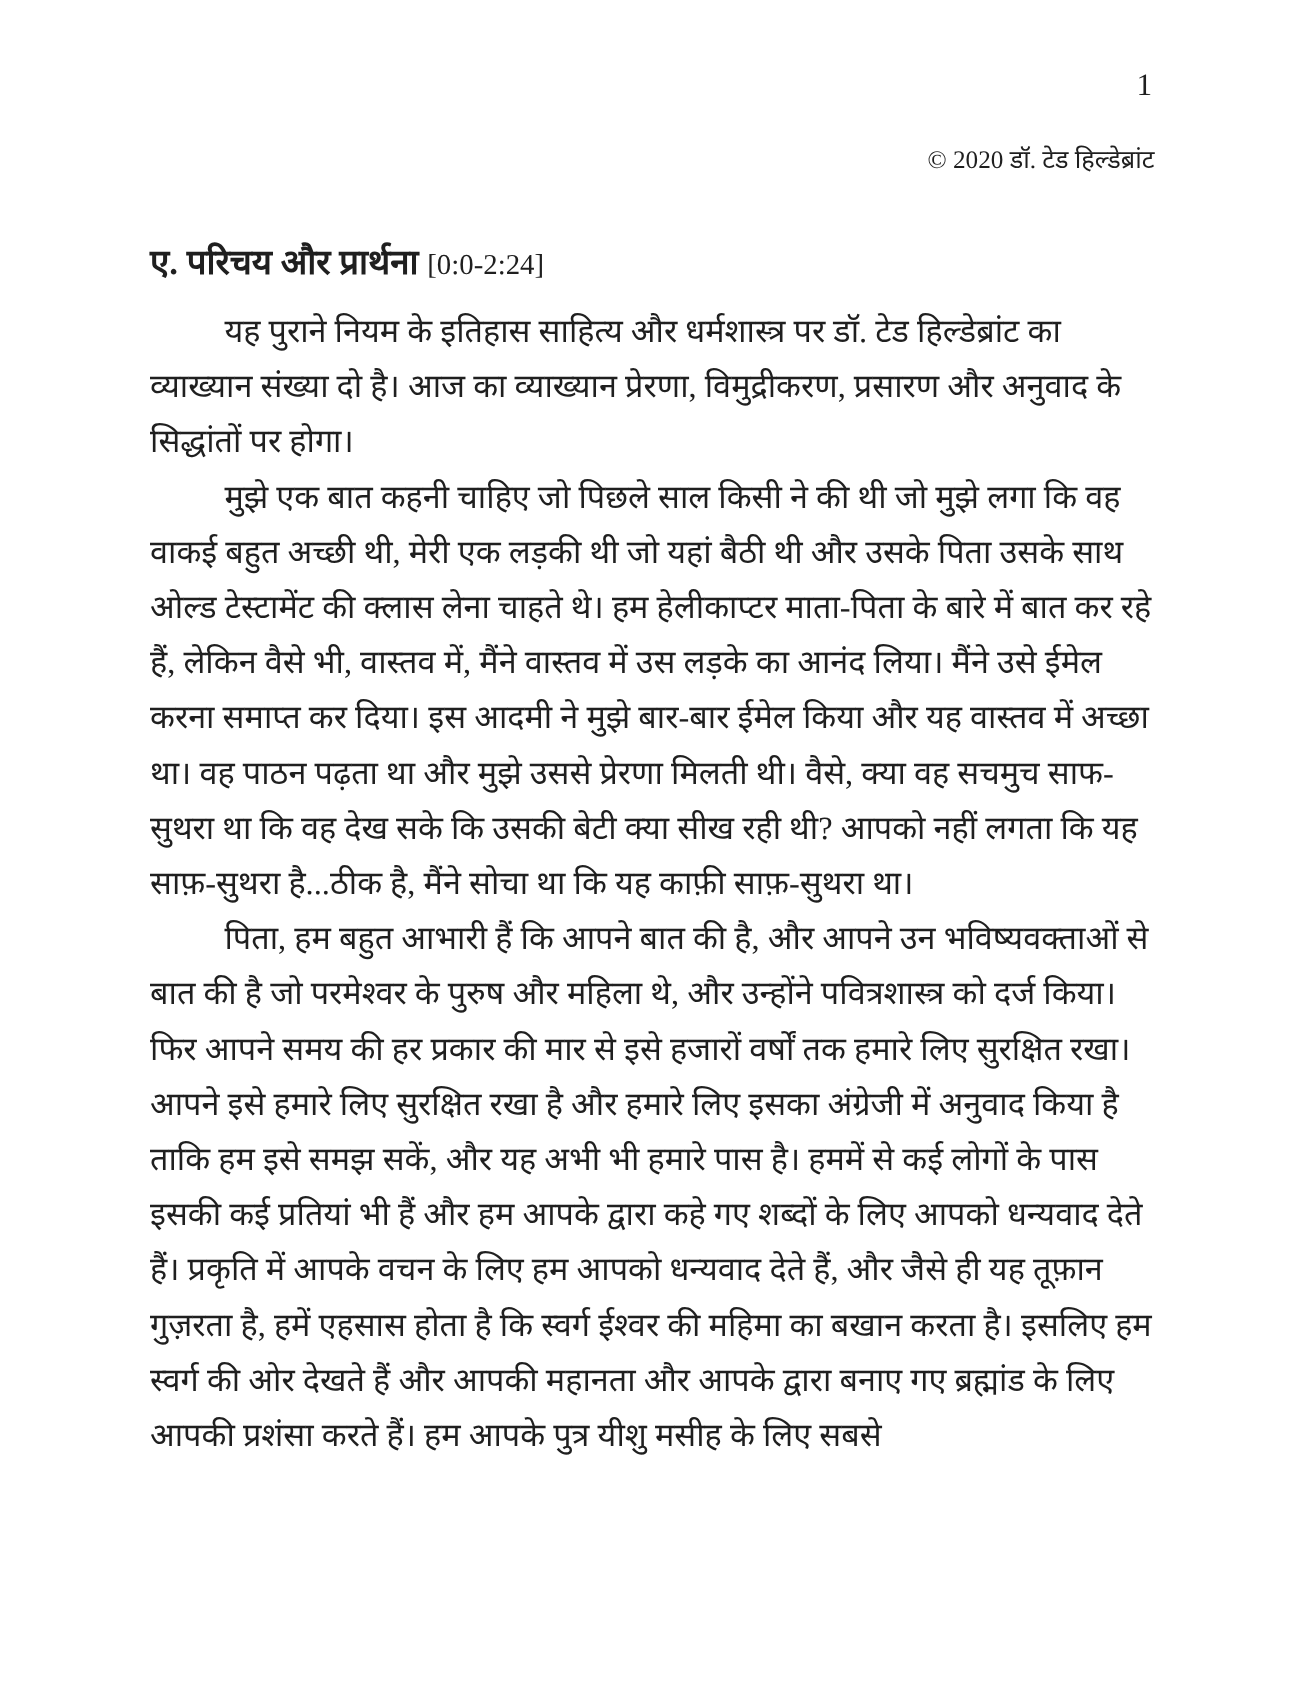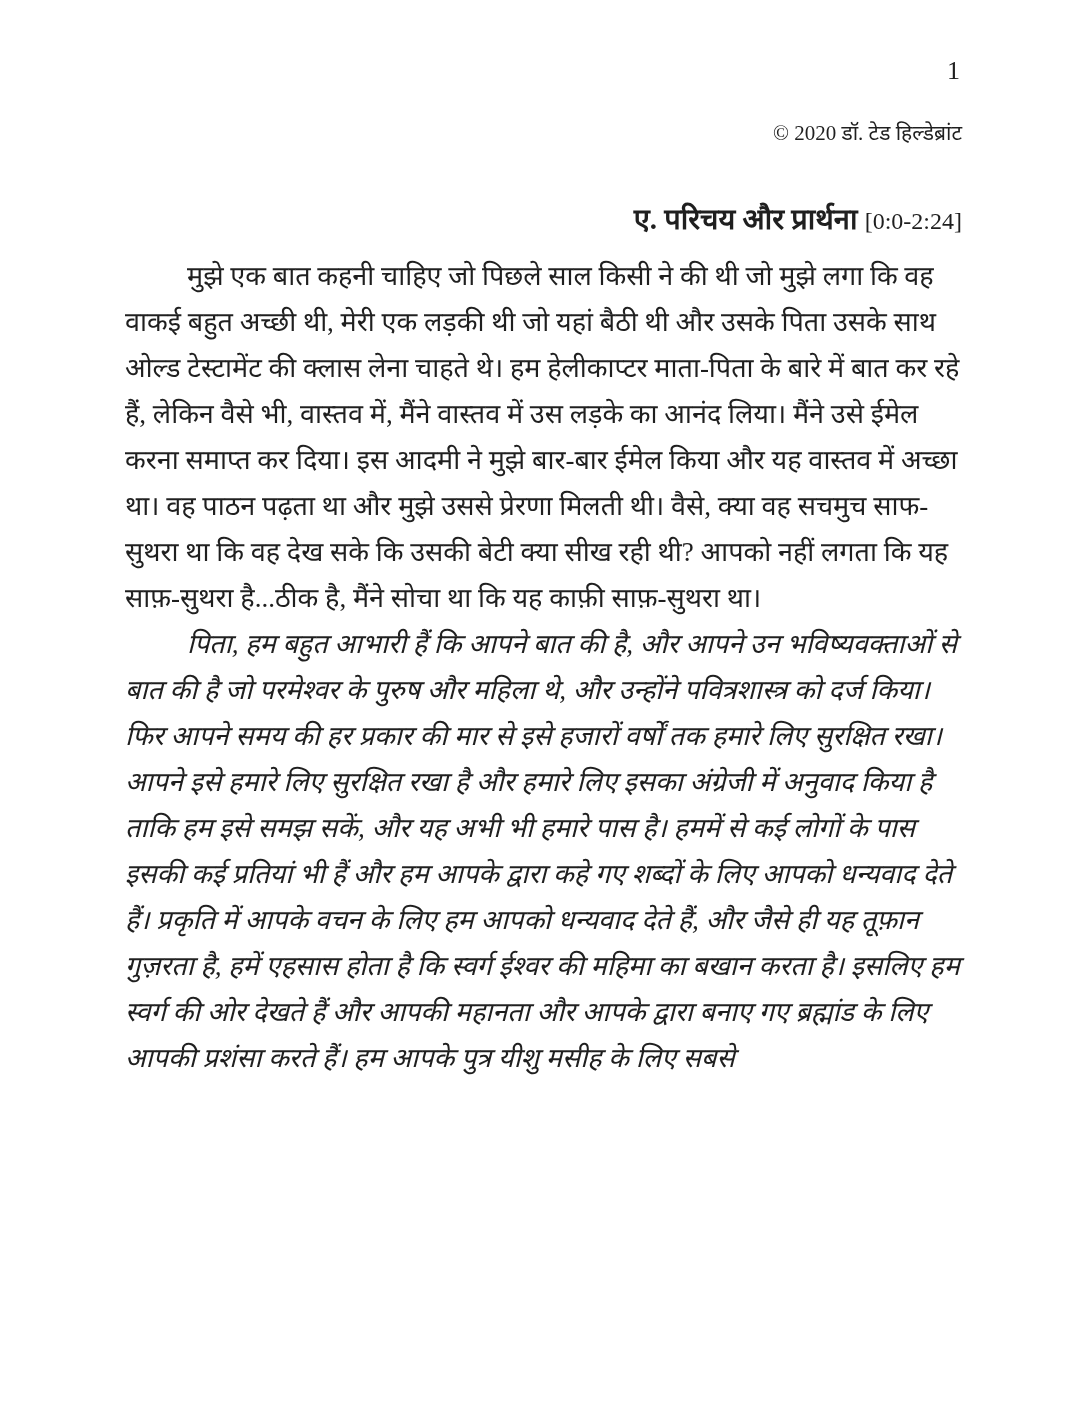--- a/index.html
+++ b/index.html
@@ -35,51 +35,50 @@
   .copyright {
     font-size: 21px;
     margin: 0 0 55px 0;
     text-align: right;
   }
   .section-heading {
     font-size: 29px;
     font-weight: bold;
     margin: 4px 0 14px 0;
     line-height: 1.3;
-    text-align: right;
   }
   .section-heading .timestamp {
     font-weight: normal;
     font-size: 24px;
   }
   .para {
     font-size: 27px;
     line-height: 46px;
     margin: 0;
     text-indent: 62px;
     text-align: left;
   }
   .para.italic {
-    font-style: italic;
   }
 </style>
 </head>
 <body>
 
 <div class="page">
 
   <div class="page-number">1</div>
 
 
   <div class="copyright">© 2020 डॉ. टेड हिल्डेब्रांट</div>
 
   <h2 class="section-heading">
     <span>ए. परिचय और प्रार्थना</span>
     <span class="timestamp">[0:0-2:24]</span>
   </h2>
 
+  <p class="para">यह पुराने नियम के इतिहास साहित्य और धर्मशास्त्र पर डॉ. टेड हिल्डेब्रांट का व्याख्यान संख्या दो है। आज का व्याख्यान प्रेरणा, विमुद्रीकरण, प्रसारण और अनुवाद के सिद्धांतों पर होगा।</p>
 
   <p class="para">मुझे एक बात कहनी चाहिए जो पिछले साल किसी ने की थी जो मुझे लगा कि वह वाकई बहुत अच्छी थी, मेरी एक लड़की थी जो यहां बैठी थी और उसके पिता उसके साथ ओल्ड टेस्टामेंट की क्लास लेना चाहते थे। हम हेलीकाप्टर माता-पिता के बारे में बात कर रहे हैं, लेकिन वैसे भी, वास्तव में, मैंने वास्तव में उस लड़के का आनंद लिया। मैंने उसे ईमेल करना समाप्त कर दिया। इस आदमी ने मुझे बार-बार ईमेल किया और यह वास्तव में अच्छा था। वह पाठन पढ़ता था और मुझे उससे प्रेरणा मिलती थी। वैसे, क्या वह सचमुच साफ-सुथरा था कि वह देख सके कि उसकी बेटी क्या सीख रही थी? आपको नहीं लगता कि यह साफ़-सुथरा है...ठीक है, मैंने सोचा था कि यह काफ़ी साफ़-सुथरा था।</p>
 
 
   <p class="para italic">पिता, हम बहुत आभारी हैं कि आपने बात की है, और आपने उन भविष्यवक्ताओं से बात की है जो परमेश्वर के पुरुष और महिला थे, और उन्होंने पवित्रशास्त्र को दर्ज किया। फिर आपने समय की हर प्रकार की मार से इसे हजारों वर्षों तक हमारे लिए सुरक्षित रखा। आपने इसे हमारे लिए सुरक्षित रखा है और हमारे लिए इसका अंग्रेजी में अनुवाद किया है ताकि हम इसे समझ सकें, और यह अभी भी हमारे पास है। हममें से कई लोगों के पास इसकी कई प्रतियां भी हैं और हम आपके द्वारा कहे गए शब्दों के लिए आपको धन्यवाद देते हैं। प्रकृति में आपके वचन के लिए हम आपको धन्यवाद देते हैं, और जैसे ही यह तूफ़ान गुज़रता है, हमें एहसास होता है कि स्वर्ग ईश्वर की महिमा का बखान करता है। इसलिए हम स्वर्ग की ओर देखते हैं और आपकी महानता और आपके द्वारा बनाए गए ब्रह्मांड के लिए आपकी प्रशंसा करते हैं। हम आपके पुत्र यीशु मसीह के लिए सबसे</p>
 
 </div>
 
 </body></html>

